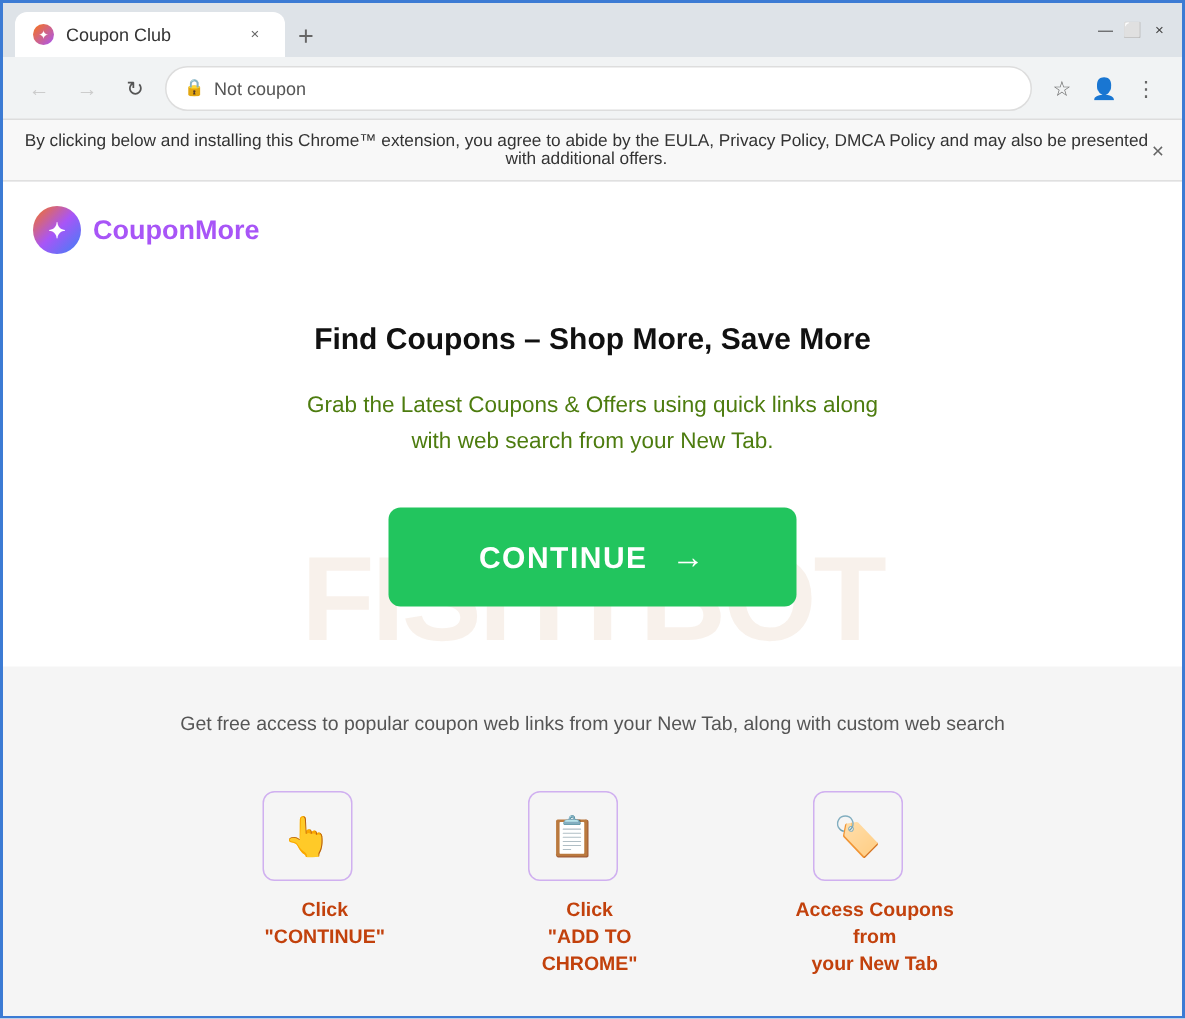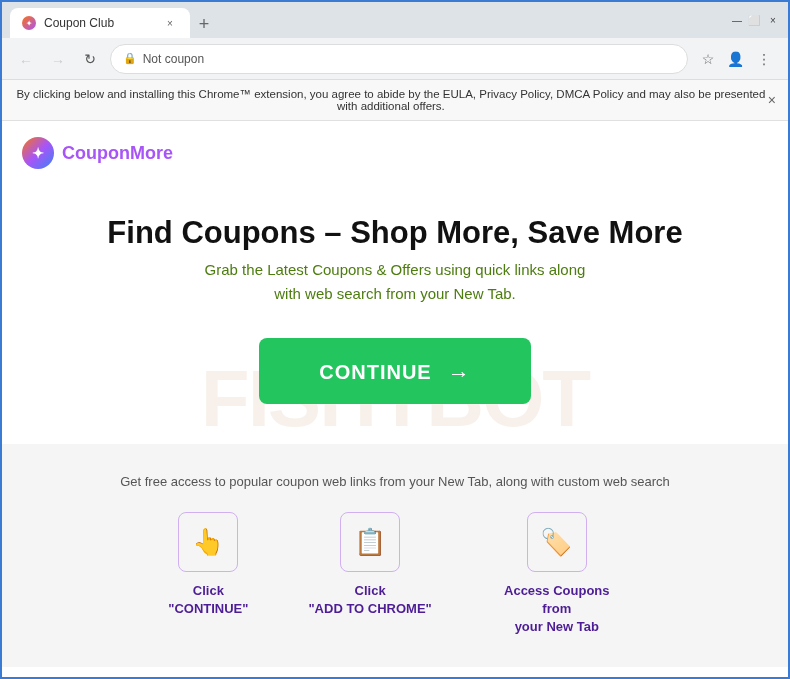--- a/index.html
+++ b/index.html
@@ -215,24 +215,24 @@
     .logo-text span { color: #a855f7; text-align: center; }
 
     
     .hero-section {
       text-align: center;
       padding: 30px 40px 40px;
       position: relative;
       z-index: 1;
     }
     .hero-title {
-      font-size: 31px;
+      font-size: 20px;
       font-weight: 800;
       color: #111;
-      margin-bottom: 7px;
+      margin-bottom: 20px;
     }
     .hero-subtitle {
       font-size: 15px;
       color: #4d7c0f;
       line-height: 1.6;
       margin-bottom: 32px;
     }
 
     
     .continue-btn {
@@ -256,21 +256,21 @@
     .bottom-section {
       background: #f5f5f5;
       padding: 30px 40px;
       text-align: center;
       position: relative;
       z-index: 1;
     }
     .bottom-desc {
       font-size: 13px;
       color: #555;
-      margin-bottom: 23px;
+      margin-bottom: 38px;
     }
 
     .steps-row {
       display: flex;
       justify-content: center;
       gap: 60px;
       align-items: flex-start;
     }
     .step-item {
       display: flex;
@@ -284,24 +284,25 @@
       height: 60px;
       border: 1.5px solid #d0b0f0;
       border-radius: 8px;
       display: flex;
       align-items: center;
       justify-content: center;
       font-size: 26px;
     }
     .step-label {
       font-size: 13px;
-      color: #4c1d95;
+      color: #c2410c;
       font-weight: 600;
       text-align: center;
       line-height: 1.4;
+      margin-left: 23px;
     }
 
     
     .page-content::-webkit-scrollbar { width: 8px; }
     .page-content::-webkit-scrollbar-thumb { background: #ccc; border-radius: 4px; }
   </style>
 </head>
 <body>
 
 <div class="browser-window">

